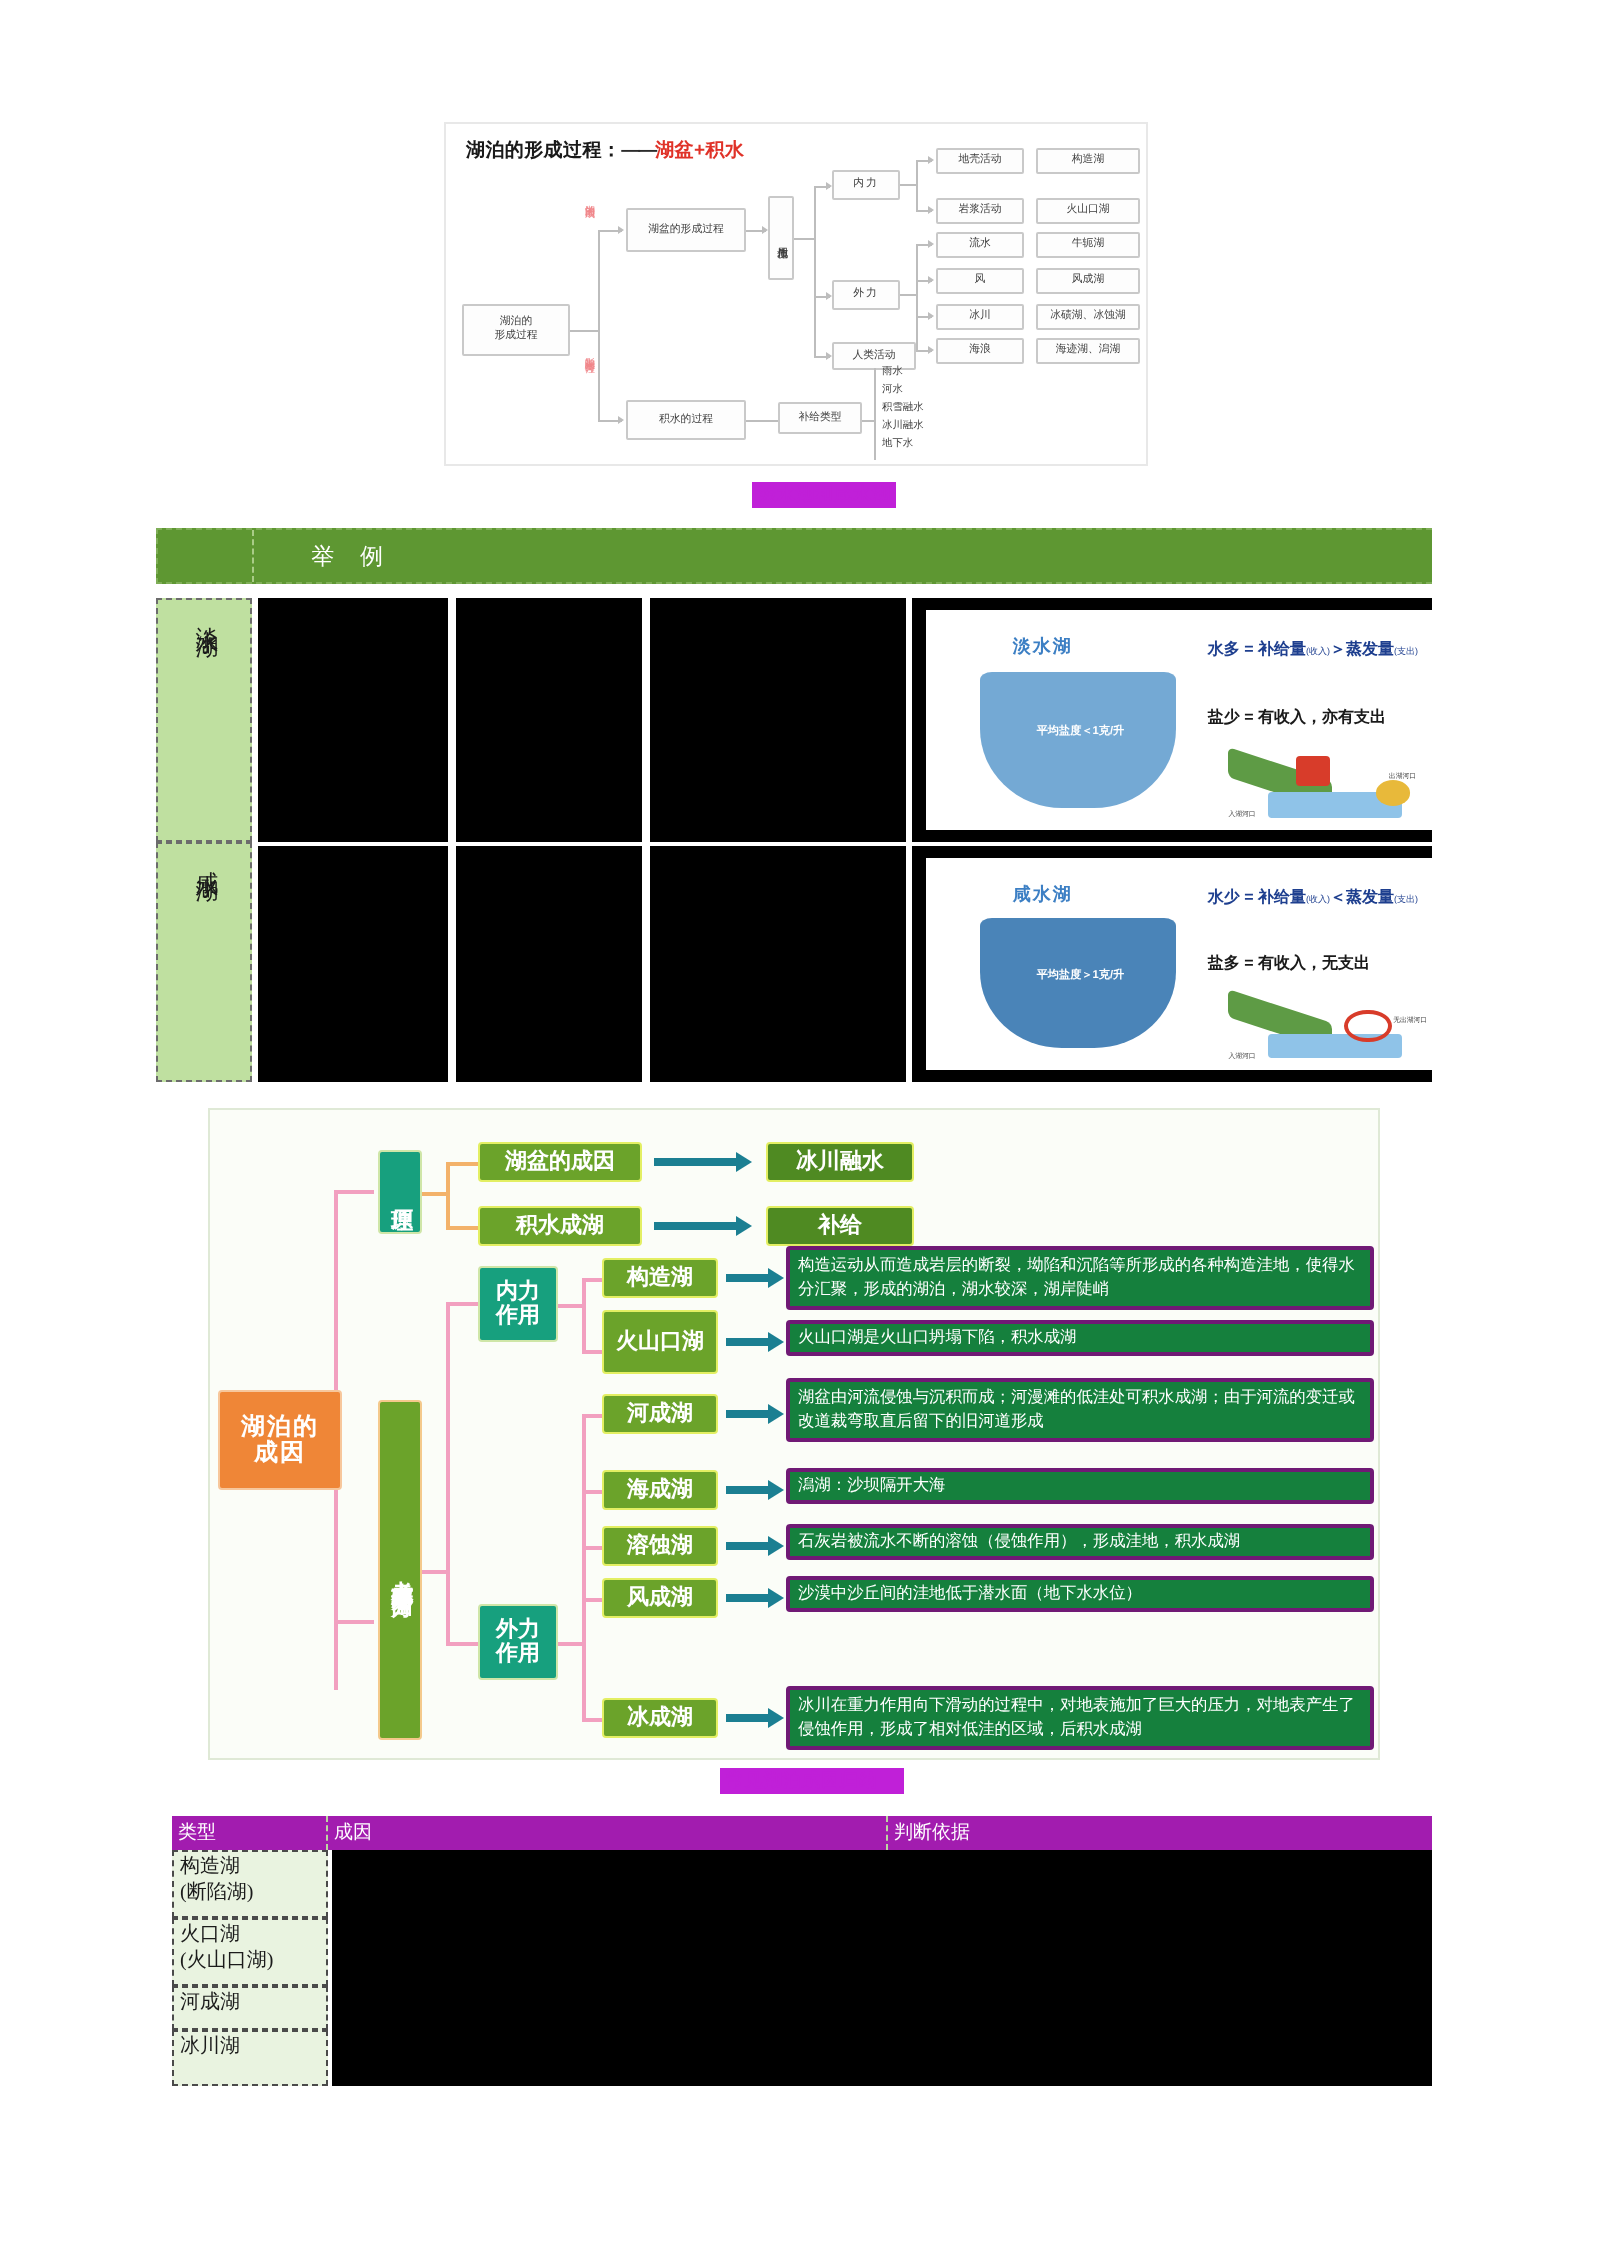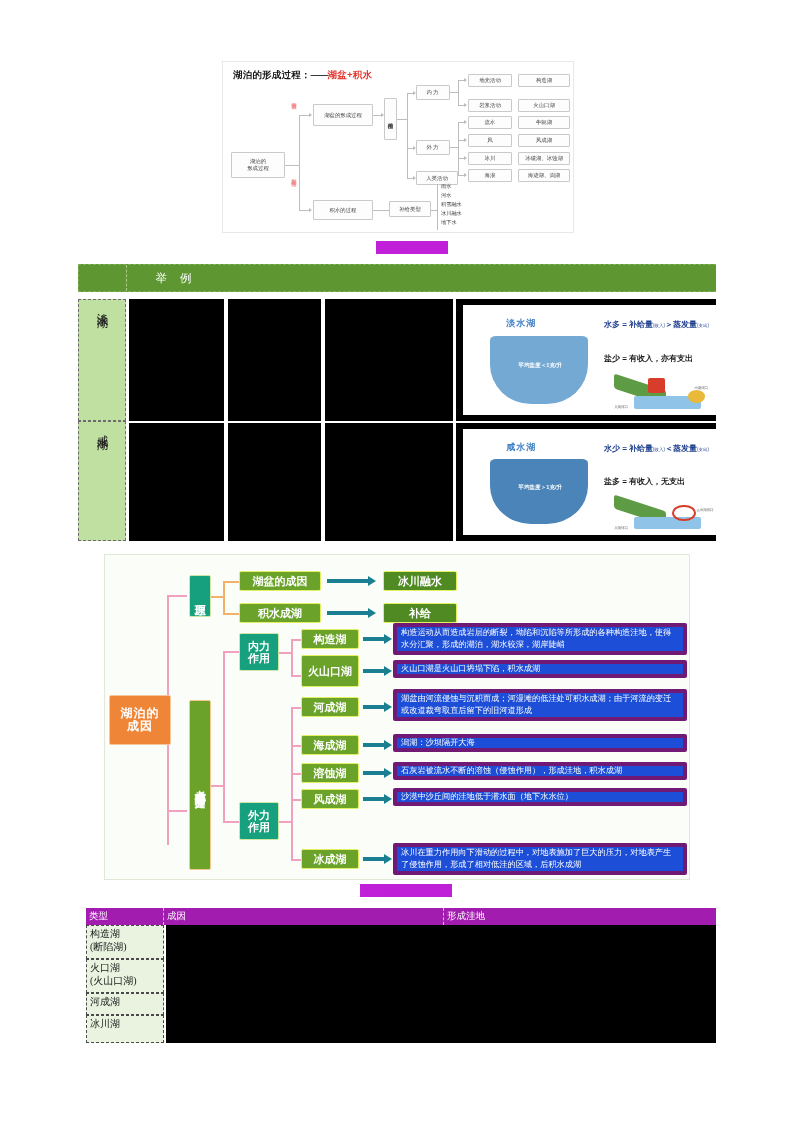--- a/index.html
+++ b/index.html
@@ -215,22 +215,22 @@
   .mm-tealtall { background: #17a07e; border: 1px solid #cfe6a8; font-size: 11px; }
   .mm-olive { background: #6ba32a; border: 1px solid #e3ef63; font-size: 11px; }
   .mm-dgreen { background: #4f8a22; border: 1px solid #e3ef63; font-size: 11px; }
   .mm-vert {
     background: #6ba32a; border: 1px solid #f4c98c;
     font-size: 11px; letter-spacing: 1px;
   }
   .mm-vert span { writing-mode: vertical-rl; text-orientation: upright; }
   .mm-desc {
     position: absolute;
-    background: #1d4ed8;
-    border: 4px solid #701a75;
+    background: #15803d;
+    border: 2px solid #701a75;
     border-radius: 2px;
     color: #ffffff;
     font-size: 8.2px;
     line-height: 1.45;
     padding: 4px 4px;
     display: flex; align-items: center;
     overflow: hidden;
   }
   .mm-pink { position: absolute; background: #f2a0c0; }
   .mm-pink.h { height: 1.5px; }
@@ -577,21 +577,21 @@
     <div class="mm-desc" style="left:288px; top:233px; width:294px; height:18px;">沙漠中沙丘间的洼地低于潜水面（地下水水位）</div>
     <div class="mm-desc" style="left:288px; top:288px; width:294px; height:32px;">冰川在重力作用向下滑动的过程中，对地表施加了巨大的压力，对地表产生了侵蚀作用，形成了相对低洼的区域，后积水成湖</div>
   </div>
 
   <div class="mag-caption" style="left:360px; top:884px; width:92px;">常见湖泊成因归纳</div>
 
   <div id="tbl2">
     <div class="hdr">
       <div class="hc c0">类型</div>
       <div class="hc c1">成因</div>
-      <div class="hc c2">形成洼地</div>
+      <div class="hc c2">判断依据</div>
     </div>
 
     <div class="lblcell" style="top:17px; height:34px;">
       <span style="white-space:pre-line">构造湖
 (断陷湖)</span>
     </div>
     <div class="lblcell" style="top:51px; height:34px;">
       <span style="white-space:pre-line">火口湖
 (火山口湖)</span>
     </div>

